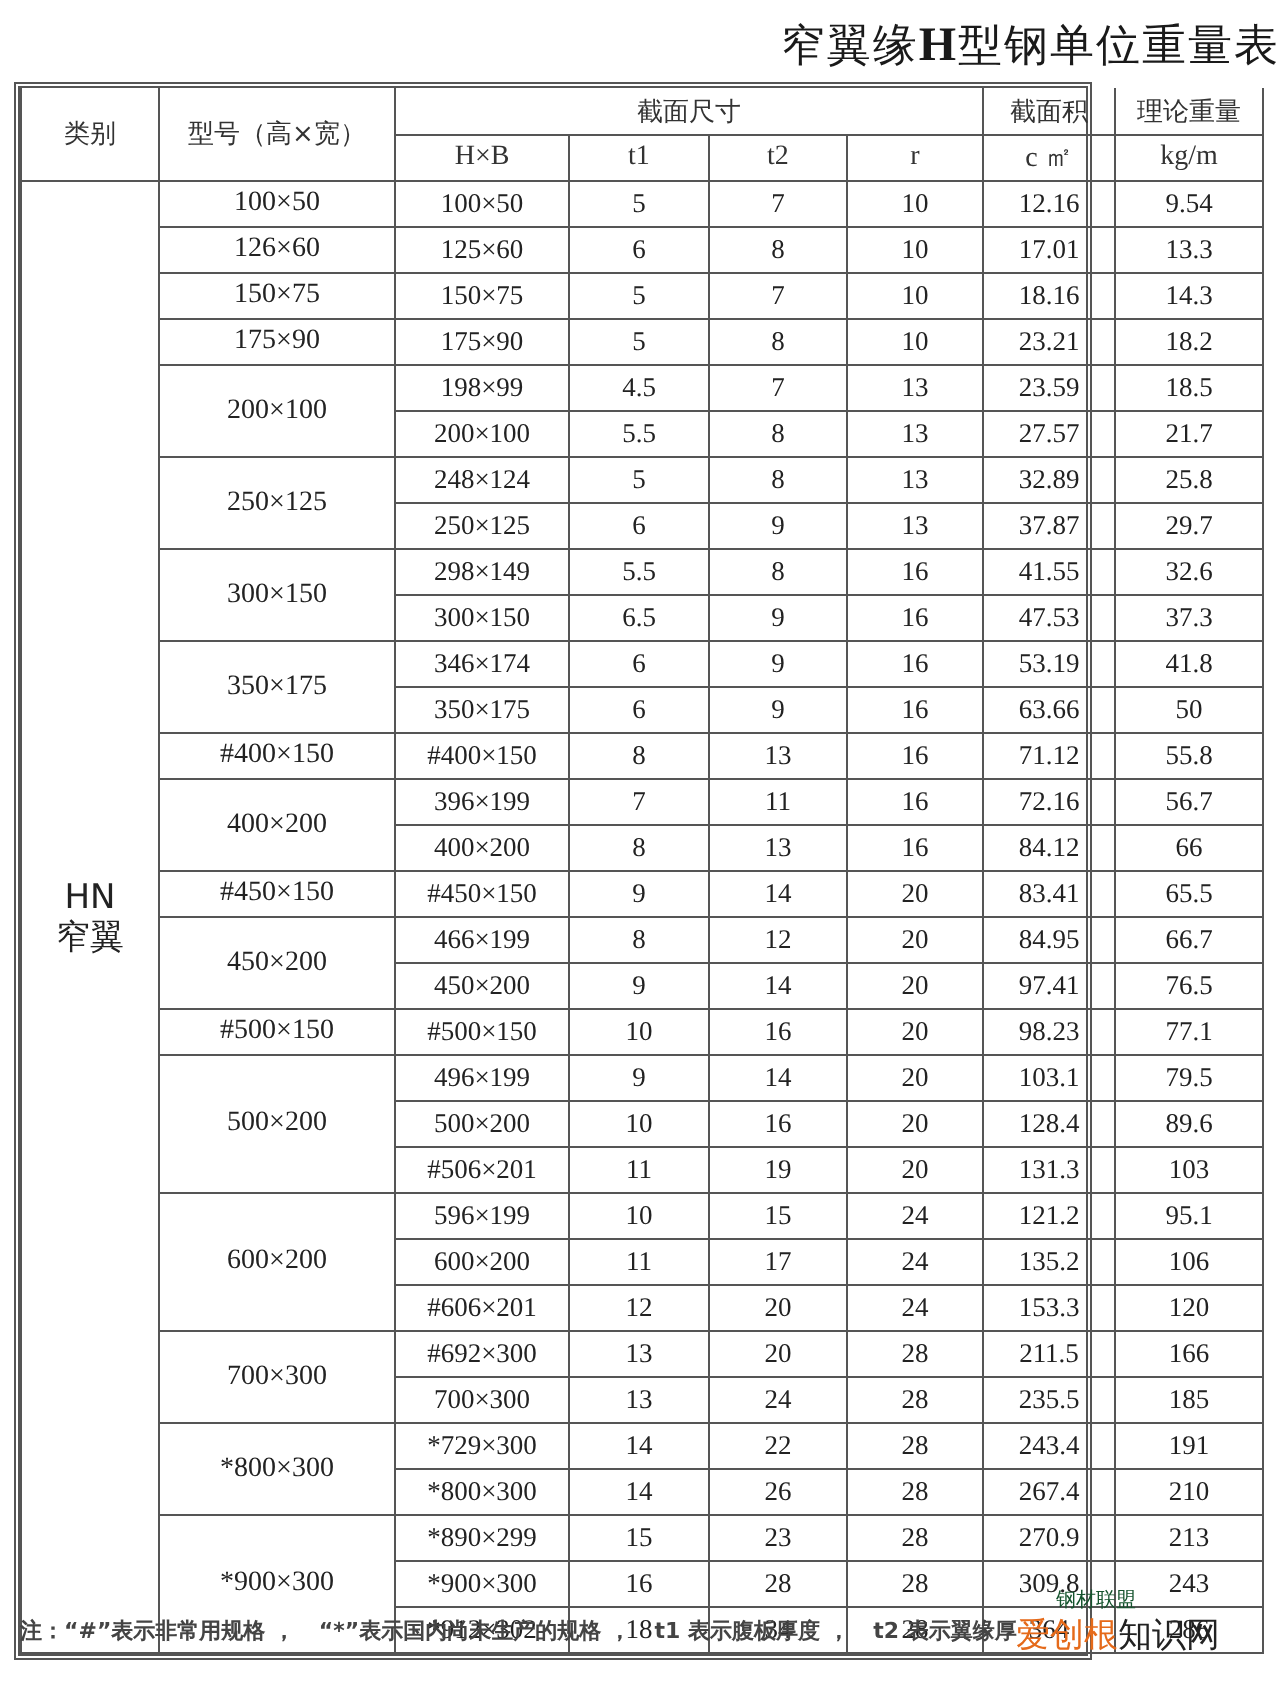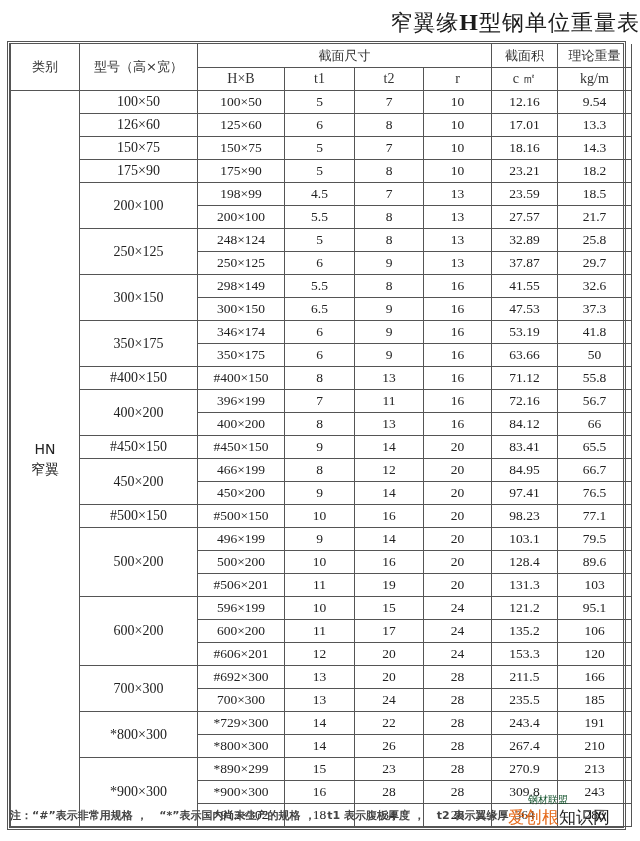--- a/index.html
+++ b/index.html
@@ -1,31 +1,31 @@
 <!DOCTYPE html>
 <html><head>
 <meta charset="utf-8">
 <style>
   html, body { margin: 0; padding: 0; background: #ffffff; }
   body { width: 640px; height: 841px; position: relative; overflow: hidden;
          font-family: "DejaVu Serif", "Liberation Serif", serif; color: #222; }
   .title { position: absolute; top: 8px; left: 0; width: 640px; text-align: right;
            font-size: 22px; letter-spacing: 1px; color: #1a1a1a; }
   .title b { font-family: "Liberation Serif", serif; font-weight: bold; font-size: 24px; }
-  .table-wrap { position: absolute; left: 7px; top: 41px; width: 619px;
+  .table-wrap { position: absolute; left: 7px; top: 41px; width: 539px;
                 border: 3px double #555; box-sizing: border-box; }
   table { border-collapse: collapse; width: 100%; table-layout: fixed; }
   td, th { border: 1px solid #555; text-align: center; vertical-align: middle;
            font-weight: normal; font-size: 13.5px; padding: 0; height: 22px;
            font-family: "Liberation Serif", serif; color: #222; }
   th { font-family: "DejaVu Sans", sans-serif; font-size: 13px; color: #333; }
   th.hdr-tall { height: 46px; }
   tr.hdr1 th { height: 23px; }
   tr.hdr2 th { height: 22px; font-family: Liberation Serif, serif; font-size: 14px; }
-  td.cat { font-family: "DejaVu Sans", sans-serif; font-size: 14px; line-height: 20px; }
+  td.cat { font-family: "DejaVu Sans", sans-serif; font-size: 17px; line-height: 20px; }
   td.model { font-size: 14px; }
   tr:first-child th, tr:first-child td { border-top: none; }
   .note { position: absolute; top: 808px; left: 10px; font-size: 11px;
           font-family: "DejaVu Sans", sans-serif; color: #444; white-space: nowrap; font-weight: bold; }
   .note span { margin-right: 8px; }
   .watermark { position: absolute; top: 806px; left: 508px; font-size: 17px;
                font-family: "DejaVu Sans", sans-serif; color: #222; white-space: nowrap; }
   .watermark .wm-accent { color: #e56a1a; margin-top: 48px; }
   .wm-faint { position: absolute; top: 793px; left: 528px; font-size: 10px; color: #14532d;
               font-family: "DejaVu Sans", sans-serif; }

